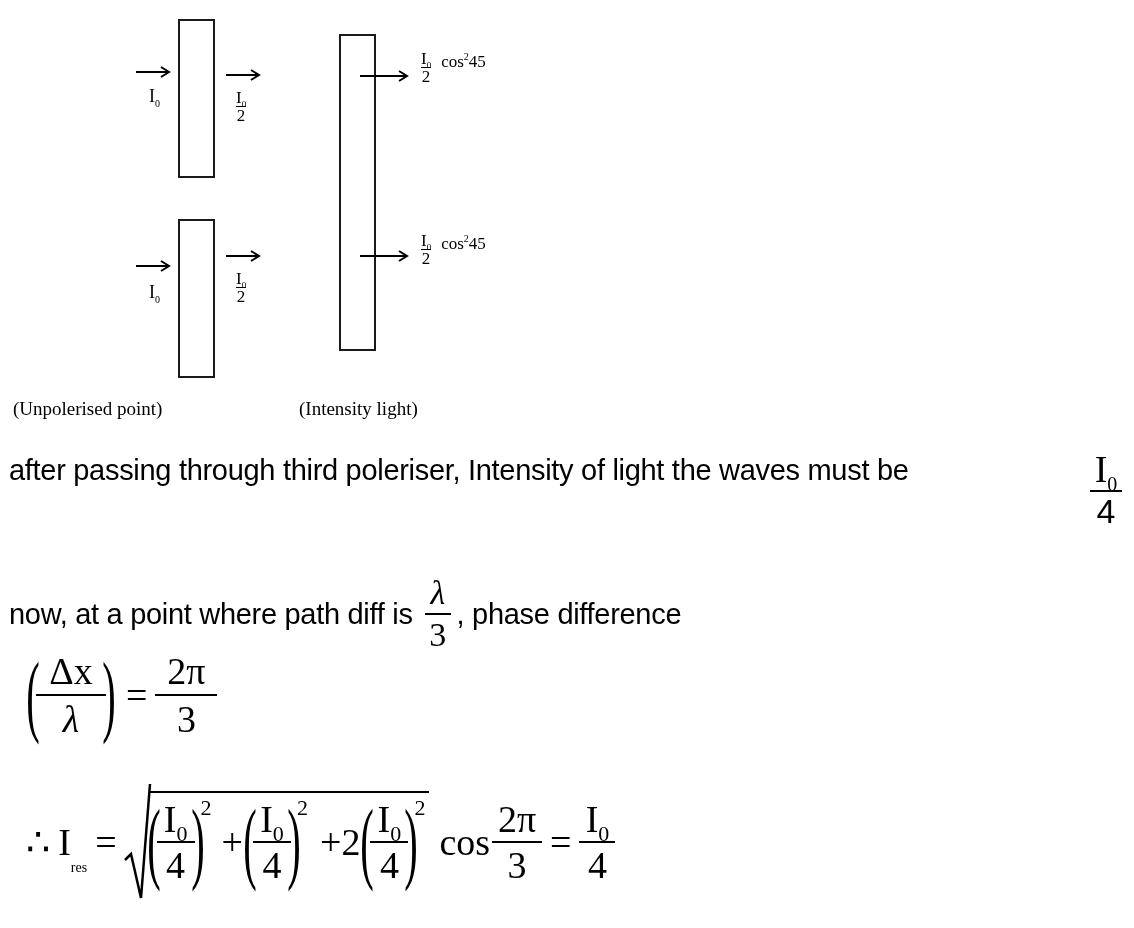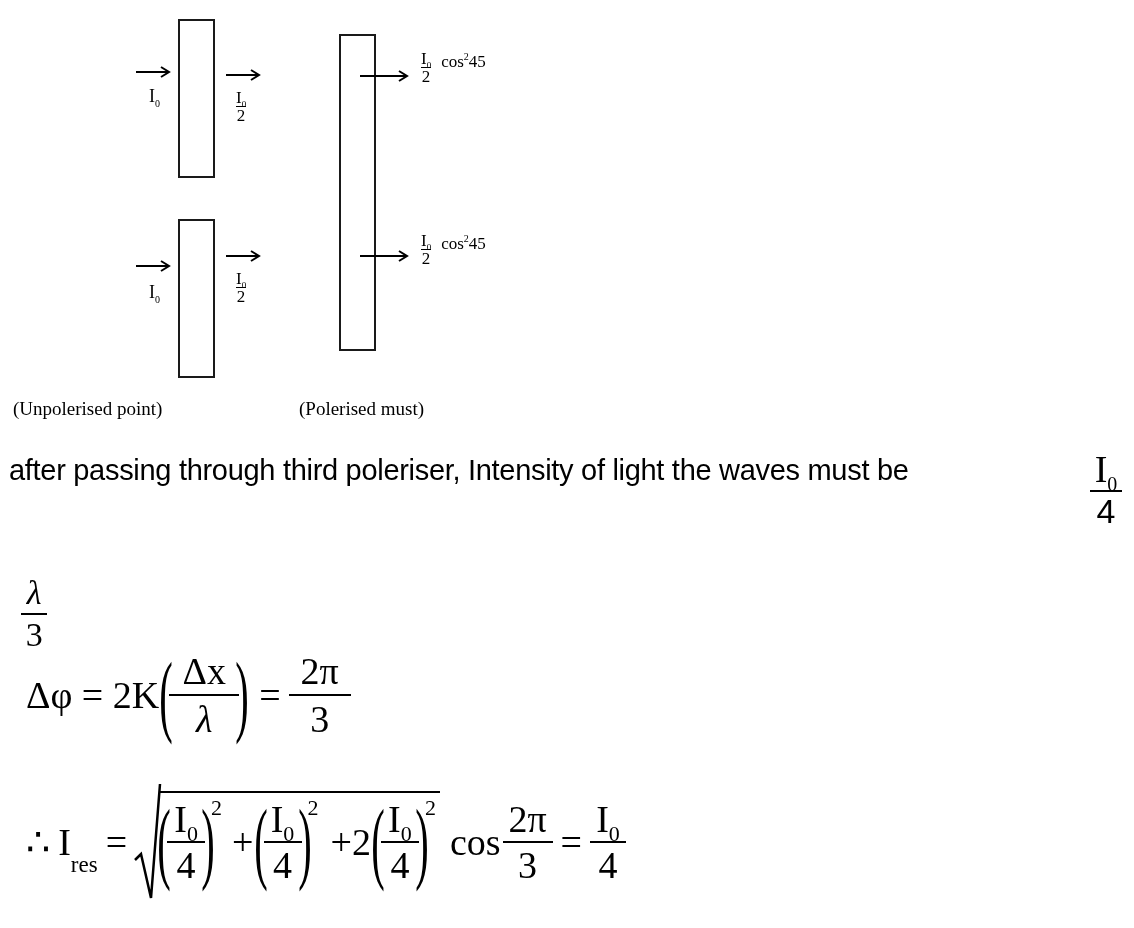--- a/index.html
+++ b/index.html
@@ -84,62 +84,63 @@
   <div class="abs serif" style="left:421px; top:232px; font-size:17px; display:flex; align-items:center;">
     <span class="frac">
         <span class="num"><span>I</span><sub style="font-size:9px;">0</sub></span>
         <span class="bar"></span>
         <span class="den">2</span>
       </span>
     <span style="margin-left:10px; margin-top:-12px;"><span>cos</span><sup style="font-size:10px;">2</sup><span>45</span></span>
   </div>
 
   <div class="cap serif" style="left:13px; top:398px;">(Unpolerised point)</div>
-  <div class="cap serif" style="left:299px; top:398px;">(Polerised must)</div>
+  <div class="cap serif" style="left:299px; top:398px;">(Intensity light)</div>
 </div>
 
 <div class="line sans" style="left:9px; top:454px;">
   <span>after passing through third poleriser, Intensity of light the waves must be</span>
 </div>
 <div class="abs serif" style="left:1090px; top:450px; font-size:36px;">
   <span class="frac" style="width:32px;">
     <span class="num" style="font-size:38px;"><span>I</span><sub style="font-size:20px;">0</sub></span>
     <span class="bar" style="border-top-width:2px; margin:2px 0;"></span>
     <span class="den sans" style="font-size:34px;">4</span>
   </span>
 </div>
 
 <div class="line sans" style="left:9px; top:576px; display:flex; align-items:center;">
+  <span>now, at a point where path diff is</span>
   <span class="frac serif" style="margin:0 6px 0 12px; width:26px;">
     <span class="num" style="font-size:34px; font-style:italic;">λ</span>
     <span class="bar" style="border-top-width:2px; margin:3px 0;"></span>
     <span class="den" style="font-size:34px;">3</span>
   </span>
+  <span>, phase difference</span>
 </div>
 
 <div class="eq serif" style="left:26px; top:650px; display:flex; align-items:center;">
-  <span>Δφ = 2K</span>
   <span style="font-size:90px; font-weight:100; transform:scaleX(0.45); display:inline-block; margin:0 -12px 0 -8px; line-height:1;">(</span>
   <span class="frac" style="width:70px;">
     <span class="num">Δx</span>
     <span class="bar" style="border-top-width:2px; margin:4px 0;"></span>
     <span class="den" style="font-style:italic;">λ</span>
   </span>
   <span style="font-size:90px; font-weight:100; transform:scaleX(0.45); display:inline-block; margin:0 -6px 0 -12px; line-height:1;">)</span>
   <span style="margin:0 8px;">=</span>
   <span class="frac" style="width:62px;">
     <span class="num">2π</span>
     <span class="bar" style="border-top-width:2px; margin:4px 0;"></span>
     <span class="den">3</span>
   </span>
 </div>
 
 <div class="eq serif" style="left:26px; top:782px; display:flex; align-items:center;">
   <span style="margin-right:8px;">∴</span>
-  <span><span>I</span><sub style="font-size:23px; position:relative; top:8px;">res</sub></span>
+  <span><span>I</span><sub style="font-size:14px; position:relative; top:8px;">res</sub></span>
   <span style="margin:0 8px;">=</span>
 
   <svg width="26" height="120" style="margin-right:-2px; overflow:visible;">
     <polyline points="0,78 6,72 16,116 25,2" fill="none" stroke="#000" stroke-width="2.5"></polyline>
   </svg>
 
   <div style="display:flex; align-items:center; border-top:2.5px solid #000; padding-top:4px; margin-top:-6px;">
 
     <span style="font-size:90px; transform:scaleX(0.45); display:inline-block; margin:0 -12px 0 -10px; line-height:1;">(</span>
     <span class="frac" style="width:38px;">

